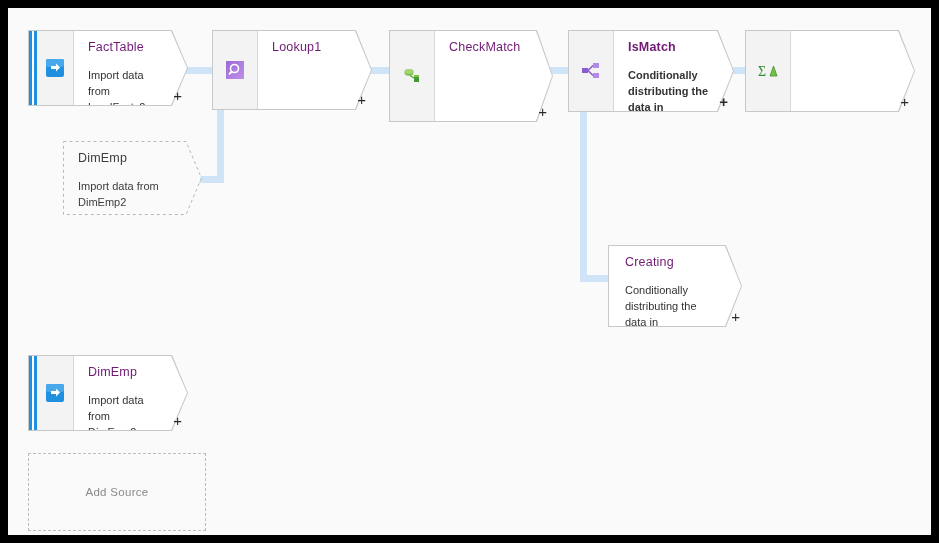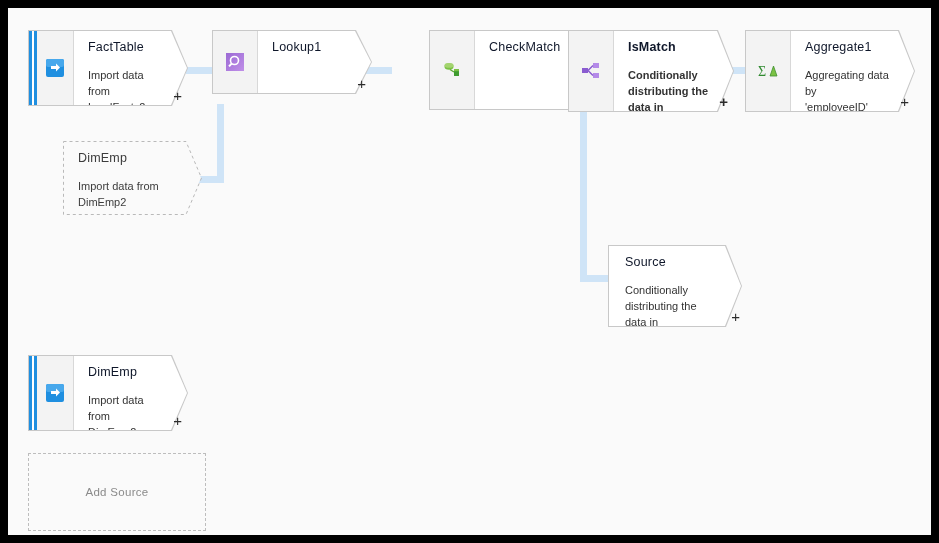--- a/index.html
+++ b/index.html
@@ -99,21 +99,21 @@
   .node-rail.src .node-icon { left: 58%; }
 
   .node-body {
     flex: 1 1 auto;
     padding: 9px 22px 8px 14px;
     position: relative;
     overflow: hidden;
   }
   .node-title {
     font-size: 12.5px;
-    color: #0f172a;
+    color: #701a75;
     letter-spacing: .2px;
     line-height: 14px;
     white-space: nowrap;
   }
   .node-desc {
     margin-top: 13px;
     font-size: 11px;
     color: #333333;
     line-height: 16px;
   }
@@ -194,21 +194,21 @@
         </div>
         <div class="node-body">
           <div class="node-title">FactTable</div>
           <div class="node-desc" style="white-space:pre-line">Import data from
 LoadFacts2</div>
         </div>
       </div>
       <span class="node-plus" style="right:6px; bottom:3px;">+</span>
     </div>
 
-    <div class="node" style="left:204px; top:22px; width:160px; height:64px;">
+    <div class="node" style="left:204px; top:22px; width:160px; height:80px;">
       <div class="node-shape"></div>
       <div class="node-inner">
         <div class="node-rail">
           <span class="node-icon">
             <svg width="22" height="22" viewBox="0 0 22 22">
               <defs>
                 <linearGradient id="gpur" x1="0" y1="0" x2="1" y2="1">
                   <stop offset="0" stop-color="#9b6ad4"></stop>
                   <stop offset="1" stop-color="#c08fe8"></stop>
                 </linearGradient>
@@ -219,21 +219,21 @@
             </svg>
           </span>
         </div>
         <div class="node-body">
           <div class="node-title">Lookup1</div>
         </div>
       </div>
       <span class="node-plus" style="right:6px; bottom:3px;">+</span>
     </div>
 
-    <div class="node" style="left:381px; top:22px; width:164px; height:80px;margin-left:40px;">
+    <div class="node" style="left:381px; top:22px; width:164px; height:92px;">
       <div class="node-shape"></div>
       <div class="node-inner">
         <div class="node-rail">
           <span class="node-icon">
             <svg width="22" height="22" viewBox="0 0 22 22">
               <ellipse cx="8" cy="7.5" rx="4.5" ry="3.2" fill="#7ac143"></ellipse>
               <ellipse cx="8" cy="6.4" rx="4.5" ry="2.4" fill="#a4d46f"></ellipse>
               <rect x="13" y="10" width="5" height="7" fill="#3f9b2f"></rect>
               <rect x="13" y="10" width="5" height="2.2" fill="#7ac143"></rect>
               <path d="M9 10.5 L13 13" stroke="#5aa832" stroke-width="1.4" fill="none"></path>
@@ -274,26 +274,20 @@
       <div class="node-shape"></div>
       <div class="node-inner">
         <div class="node-rail">
           <span class="node-icon">
             <svg width="22" height="22" viewBox="0 0 22 22">
               <text x="1" y="16" font-family="Liberation Serif, serif" font-size="14" fill="#2f8a2f">Σ</text>
               <path d="M13 16 L16.5 6 L20 16 Z" fill="#7ac143" stroke="#3f8f2f" stroke-width="0.8"></path>
             </svg>
           </span>
         </div>
-        <div class="node-body">
-          <div class="node-title">Aggregate1</div>
-          <div class="node-desc" style="white-space:pre-line">Aggregating data by
-'employeeID'
-producing columns</div>
-        </div>
       </div>
       <span class="node-plus" style="right:6px; bottom:3px;">+</span>
     </div>
 
     <div class="node node-ghost" style="left:55px; top:133px; width:139px; height:74px;">
       <div class="node-inner">
         <div class="node-body">
           <div class="node-title">DimEmp</div>
           <div class="node-desc" style="white-space:pre-line">Import data from
 DimEmp2</div>
@@ -301,21 +295,21 @@
       </div>
       <svg class="ghost-outline" viewBox="0 0 139 74" preserveAspectRatio="none">
         <path d="M0.5 0.5 L123 0.5 L138.5 37 L123 73.5 L0.5 73.5 Z"></path>
       </svg>
     </div>
 
     <div class="node node-norail" style="left:600px; top:237px; width:134px; height:82px;">
       <div class="node-shape"></div>
       <div class="node-inner">
         <div class="node-body">
-          <div class="node-title">Source</div>
+          <div class="node-title">Creating</div>
           <div class="node-desc" style="white-space:pre-line">Conditionally
 distributing the data in
 match groups, based</div>
         </div>
       </div>
       <span class="node-plus" style="right:2px; bottom:3px;">+</span>
     </div>
 
     <div class="node" style="left:20px; top:347px; width:160px; height:76px;">
       <div class="node-shape"></div>

